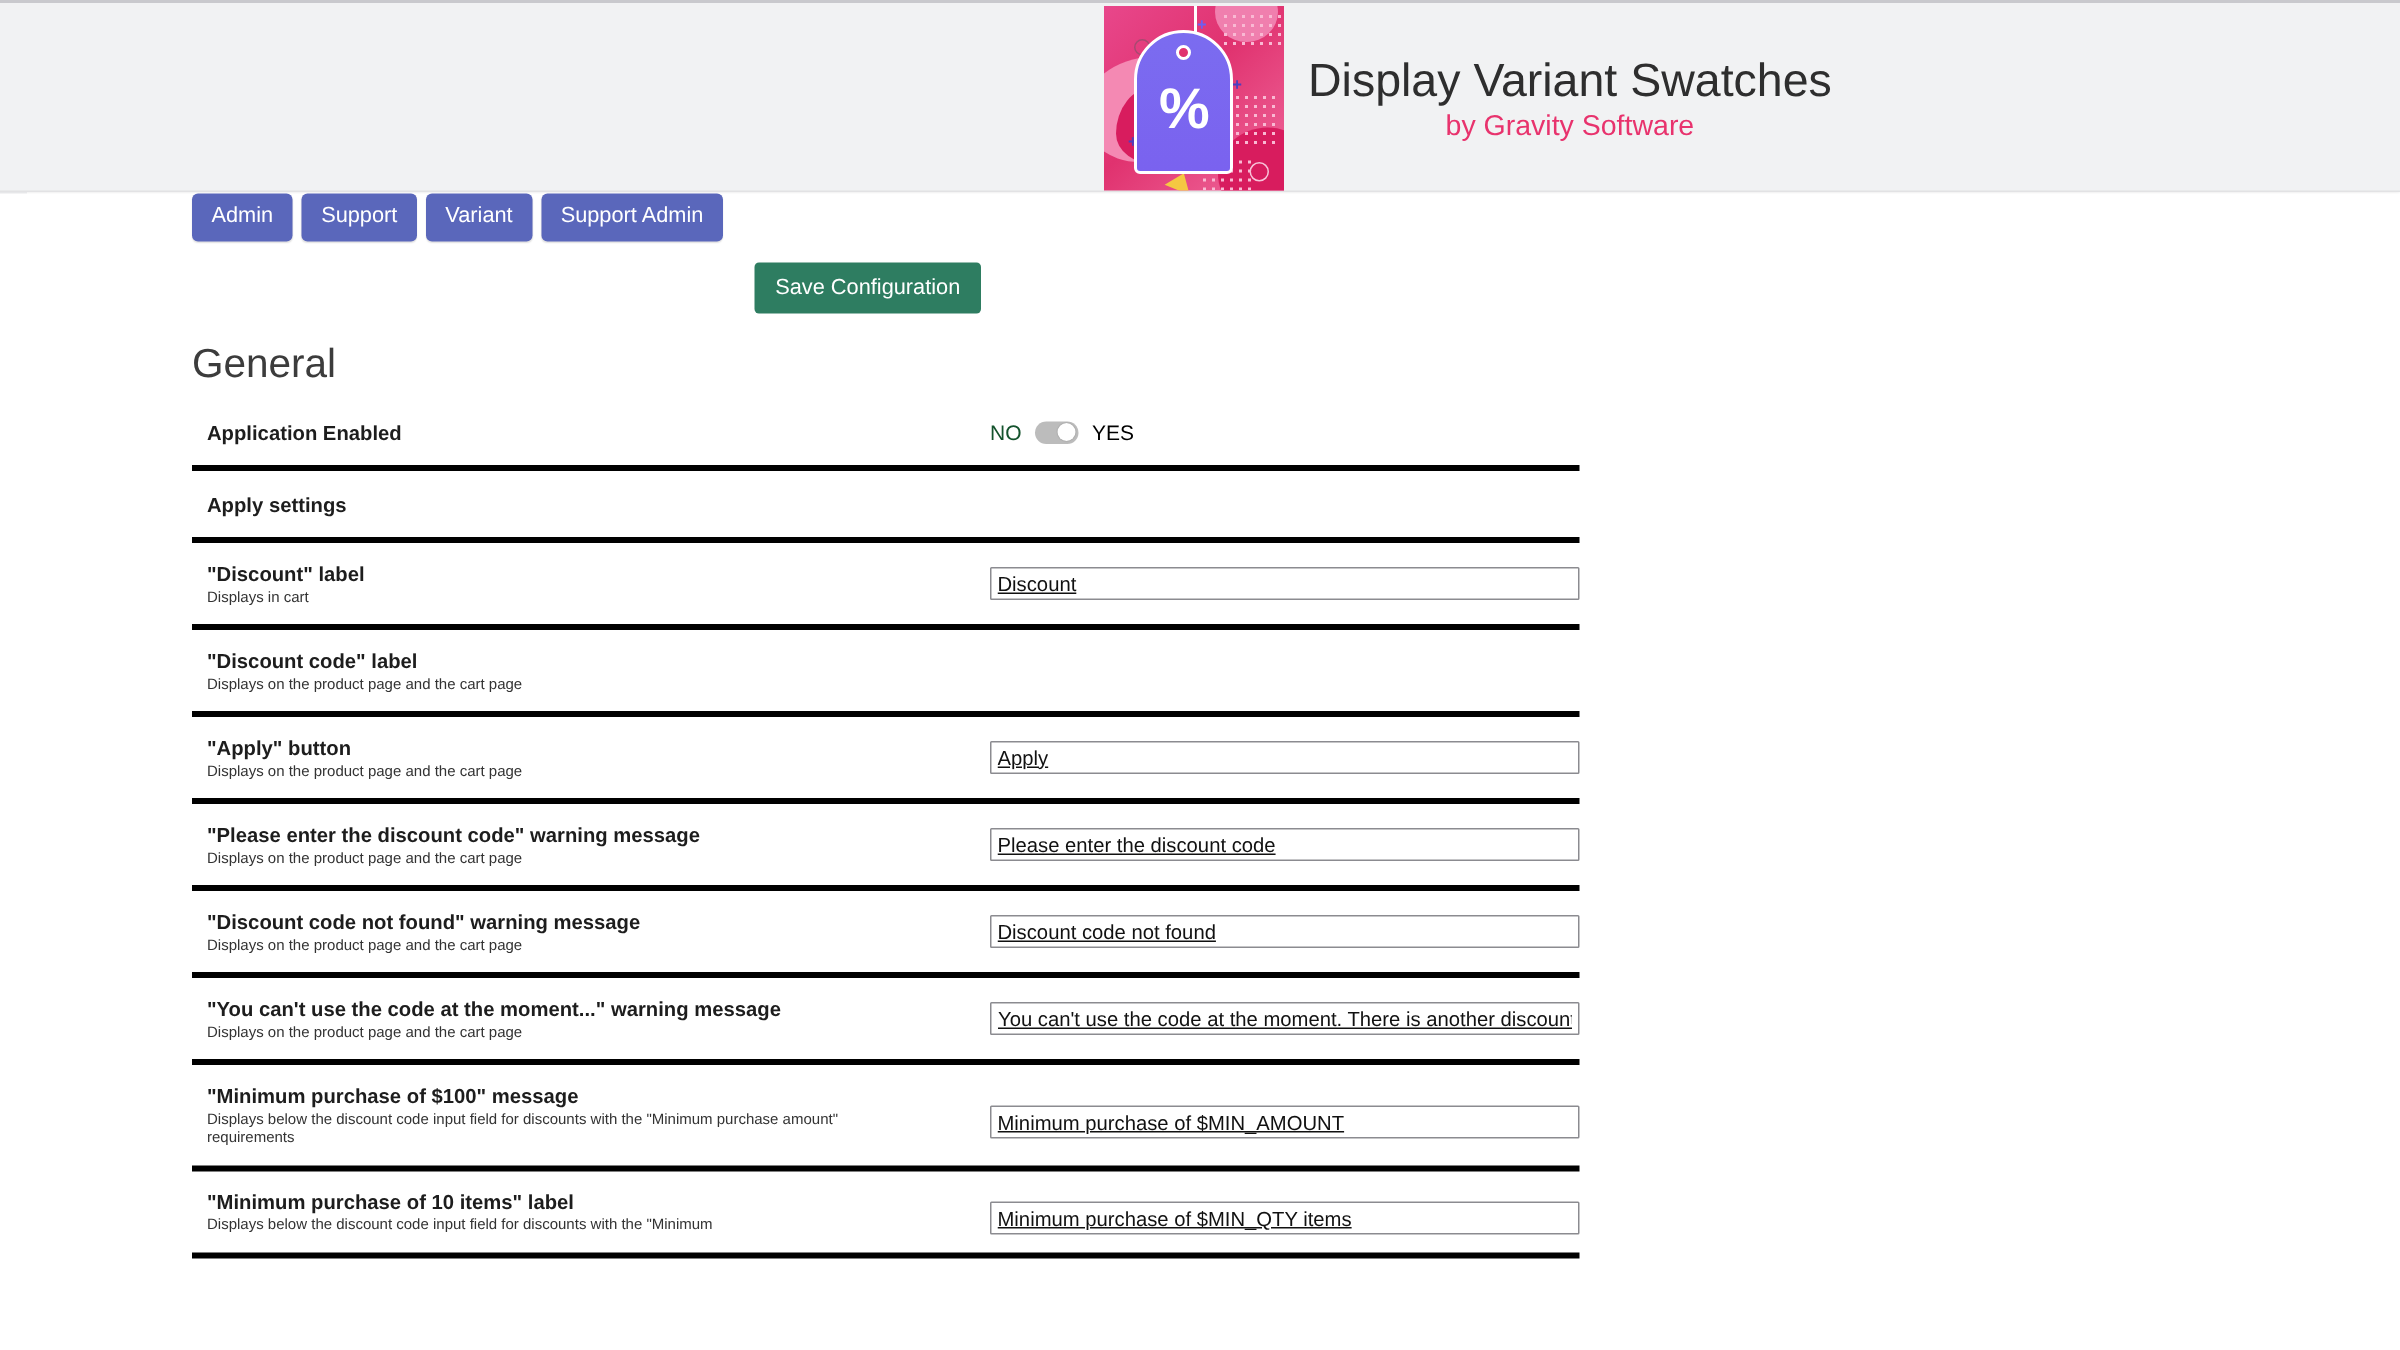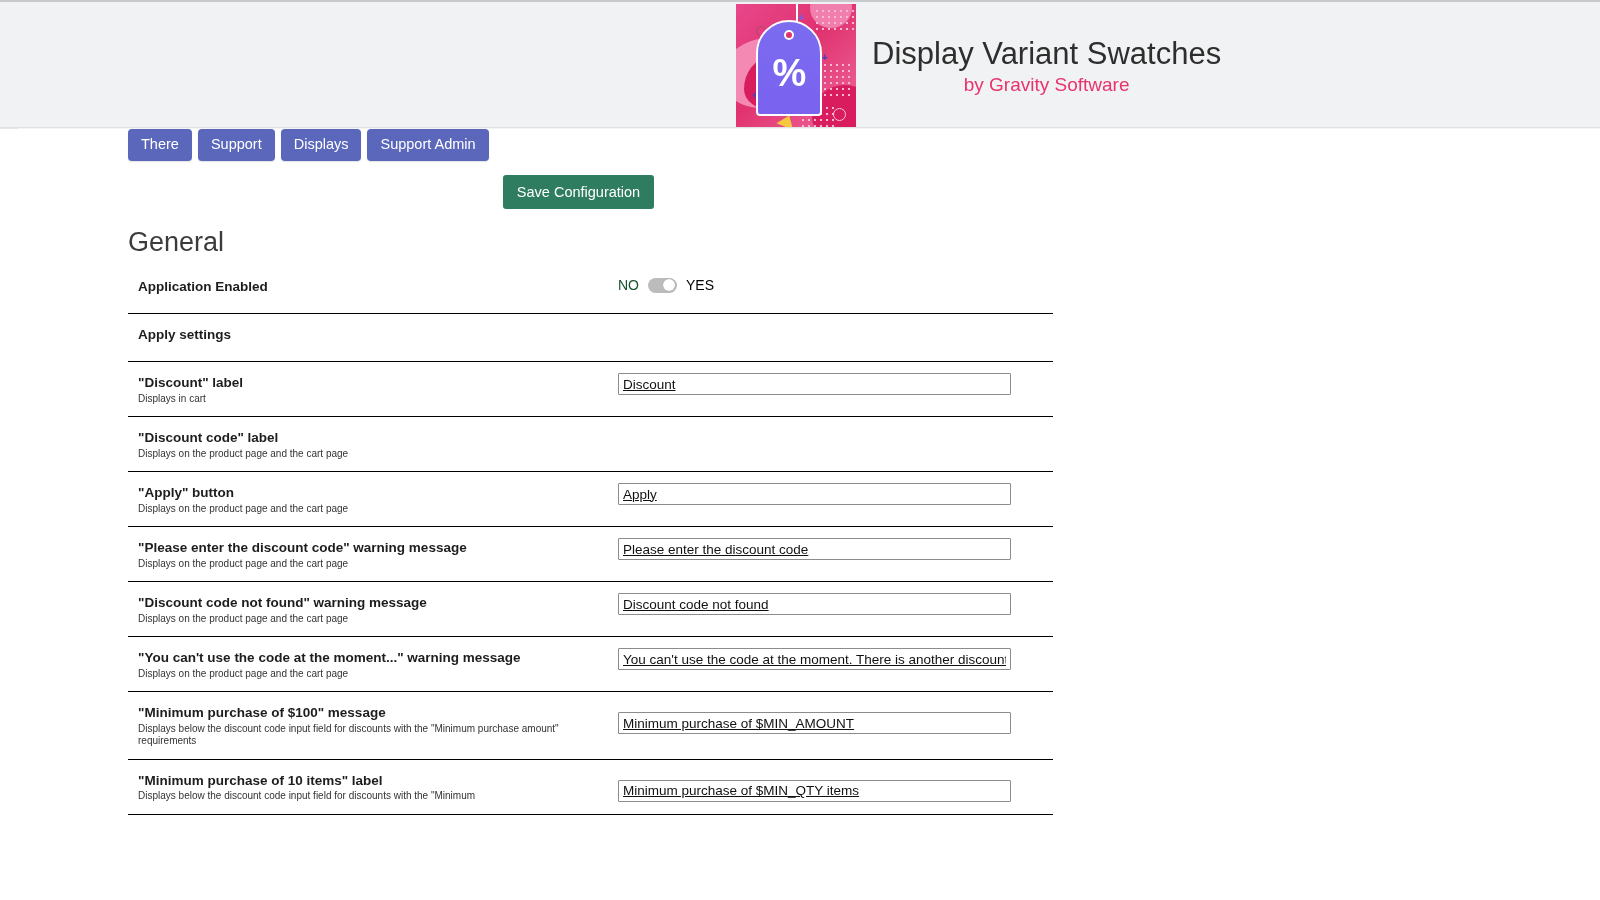--- a/index.html
+++ b/index.html
@@ -220,24 +220,25 @@
     margin: 0;
   }
 
   .settings {
     position: absolute;
     left: 128px; top: 137px;
     width: 925px;
   }
   .row {
     display: flex;
-    align-items: flex-start;
-    border-bottom: 1px solid #000000;
+    align-items: center;
+    border-bottom: 4px solid #000000;
     min-height: 48px;
     padding: 0;
+    gap: 42px;
   }
   .row-label {
     width: 490px;
     flex: 0 0 490px;
     padding: 12px 10px 11px 10px;
   }
   .row-title {
     font-size: 13.5px;
     font-weight: bold;
     color: #1d1d1d;
@@ -337,23 +338,23 @@
       <div class="app-byline">by Gravity Software</div>
     </div>
 
   </div>
 </div>
 <div class="left-step"></div>
 
 <div class="page">
 
   <div class="navbar" id="navbar">
-      <button class="nav-btn">There</button>
+      <button class="nav-btn">Admin</button>
       <button class="nav-btn">Support</button>
-      <button class="nav-btn">Displays</button>
+      <button class="nav-btn">Variant</button>
       <button class="nav-btn">Support Admin</button>
     </div>
 
   <div class="save-wrap">
     <button class="save-btn">Save Configuration</button>
   </div>
 
   <h1 class="section-title">General</h1>
 
   <div class="settings" id="settings">

